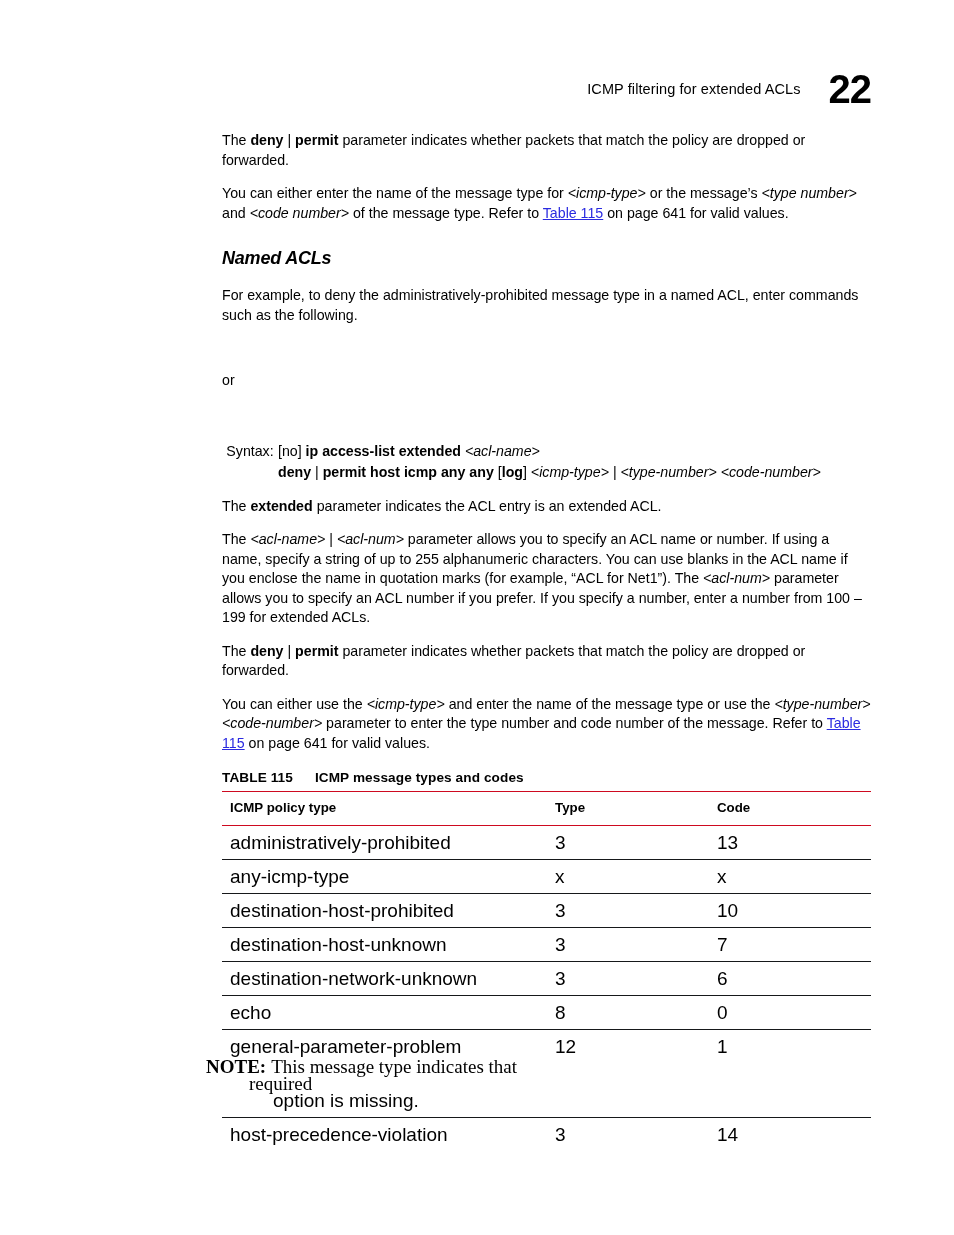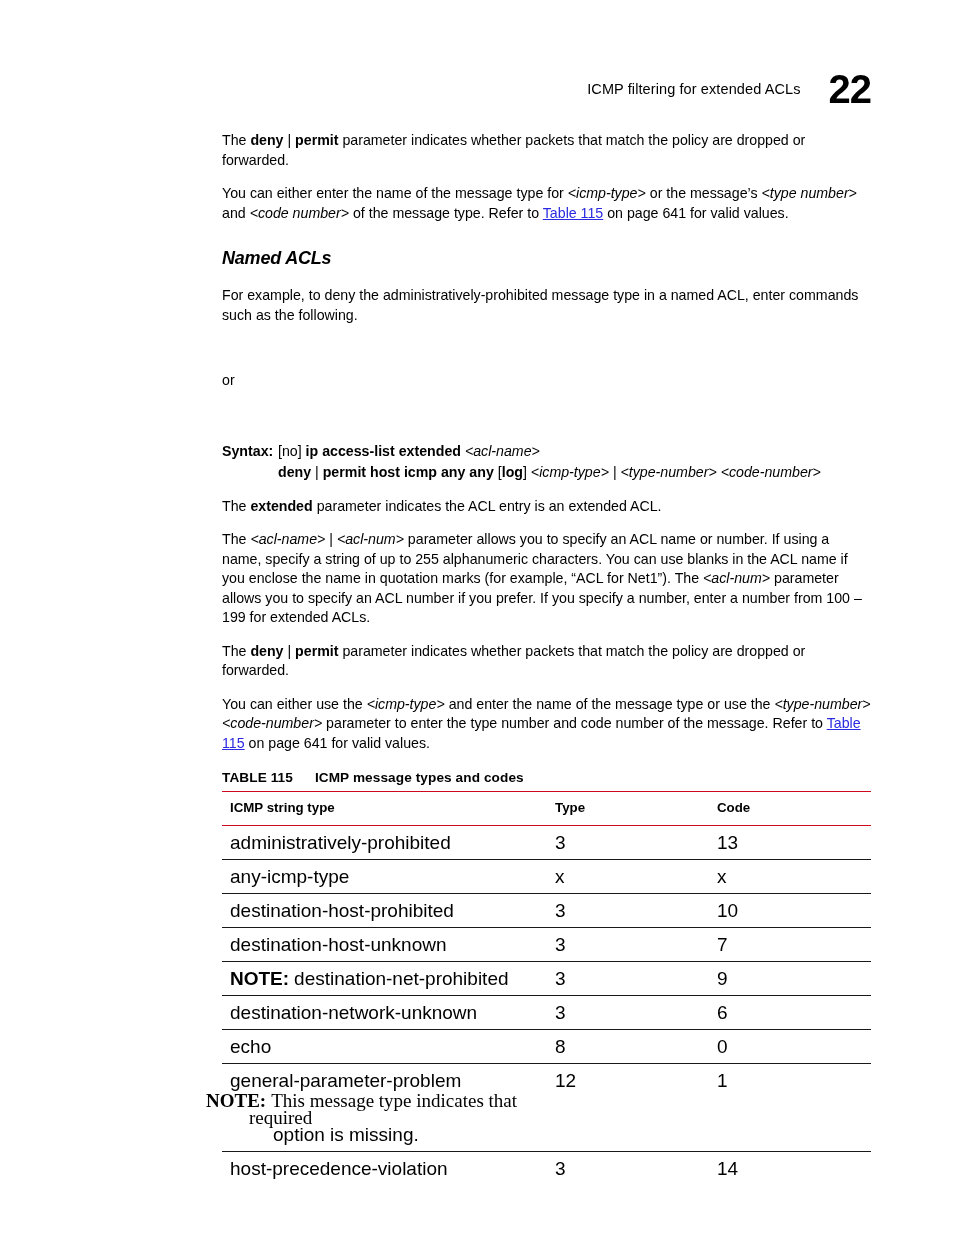--- a/index.html
+++ b/index.html
@@ -96,23 +96,24 @@
   .syntax-block {
     margin: 0 0 14px 0;
     font-size: 14.2px;
     line-height: 21px;
   }
   .syntax-row {
     display: flex;
     align-items: baseline;
   }
   .syntax-label {
-    font-weight: 700;
+    font-weight: 400;
     width: 56px;
     flex: 0 0 56px;
+    text-align: center;
   }
   .syntax-body {
     flex: 1 1 auto;
   }
   .syntax-row.cont .syntax-label { visibility: hidden; }
 
   
   .table-wrap {
     margin-top: 17px;
   }
@@ -230,21 +231,21 @@
       </div>
 
       <table class="icmp">
         <colgroup>
           <col class="c-name">
           <col class="c-type">
           <col class="c-code">
         </colgroup>
         <thead>
           <tr>
-            <th>ICMP string type</th>
+            <th>ICMP policy type</th>
             <th>Type</th>
             <th>Code</th>
           </tr>
         </thead>
         <tbody>
 
           <tr>
             <td>administratively-prohibited</td>
             <td>3</td>
             <td>13</td>
@@ -261,25 +262,20 @@
             <td>3</td>
             <td>10</td>
           </tr>
 
           <tr>
             <td>destination-host-unknown</td>
             <td>3</td>
             <td>7</td>
           </tr>
 
-          <tr>
-            <td><span class="note-label">NOTE:</span><span>destination-net-prohibited</span></td>
-            <td>3</td>
-            <td>9</td>
-          </tr>
 
           <tr>
             <td>destination-network-unknown</td>
             <td>3</td>
             <td>6</td>
           </tr>
 
           <tr>
             <td>echo</td>
             <td>8</td>

